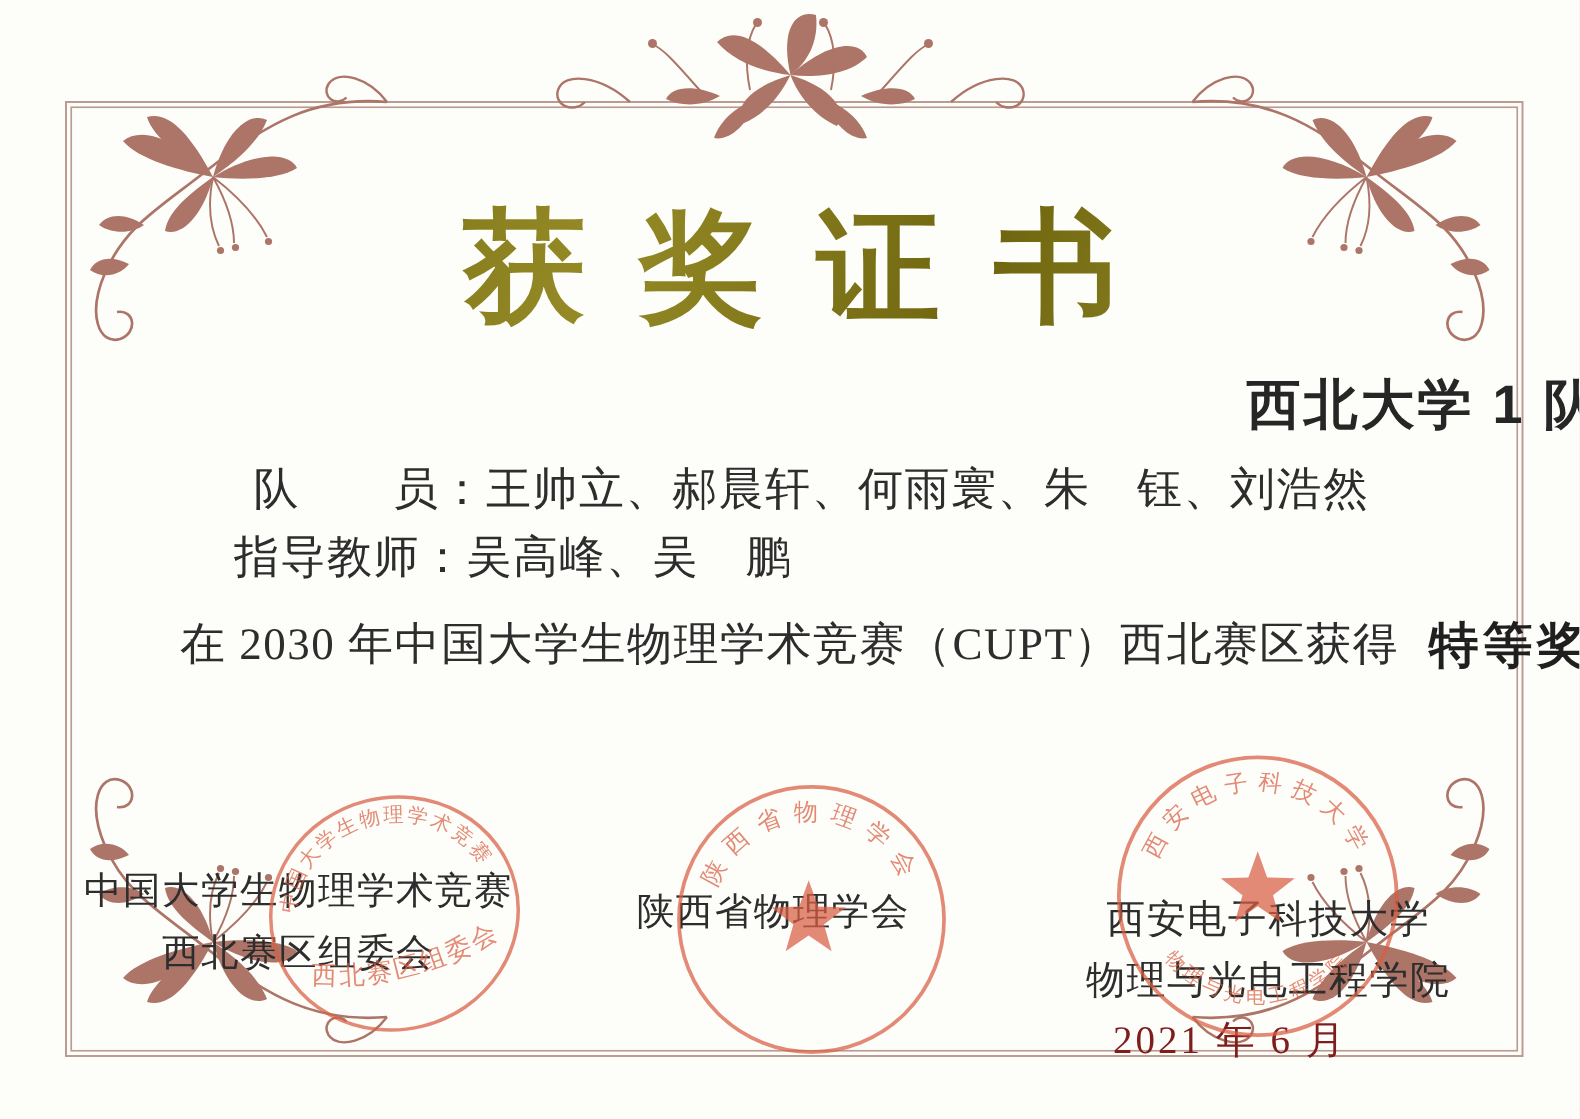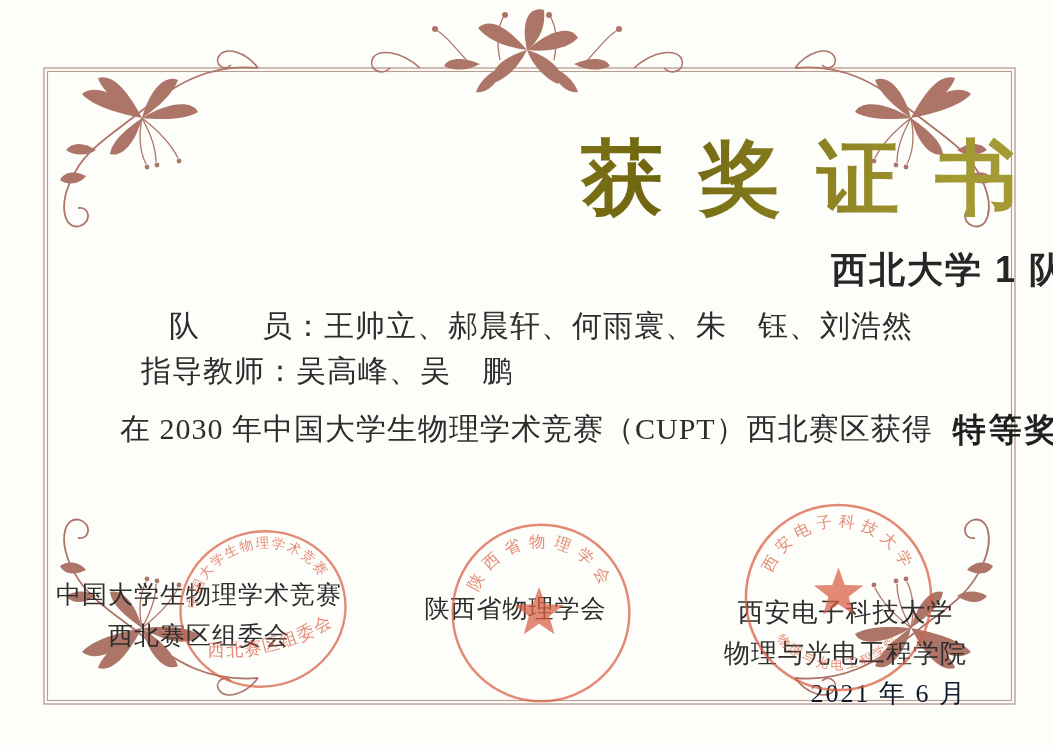--- a/index.html
+++ b/index.html
@@ -8,55 +8,55 @@
 
   .certificate {
     position:relative; width:1053px; height:746px;
     background:#fdfdfa; overflow:hidden;
   }
 
   svg.frame { position:absolute; inset:0; width:1053px; height:746px; pointer-events:none; }
 
   .title {
     position:absolute; top:124px; left:0; width:100%;
-    text-align:right; font-size:82px; font-weight:bold;
+    text-align:center; font-size:82px; font-weight:bold;
     letter-spacing:36px; padding-left:36px;
     background:linear-gradient(105deg,#6e6410 8%,#958a26 38%,#6f650f 62%,#a49a33 90%);
     -webkit-background-clip:text; background-clip:text;
     -webkit-text-fill-color:transparent; color:#84781d;
     font-family:"Liberation Serif", serif;
   }
 
   .team {
     position:absolute; top:246px; left:0; width:100%;
     text-align:right; font-size:36px; font-weight:bold; letter-spacing:2px;
     color:#262626; font-family:"Liberation Sans", sans-serif;
     padding-left:24px;
     margin-left:14px;
   }
 
   .line { position:absolute; color:#2d2d2d; font-size:30px; letter-spacing:1px; white-space:nowrap; }
   .members  { top:306px; left:152px;margin-left:17px; }
-  .advisors { top:351px; left:141px; }
+  .advisors { top:351px; left:156px; }
   .body1    { top:406px; left:120px; }
   .body2    { top:456px; left:150px; }
 
   .award {
     font-family:"Liberation Sans", sans-serif;
     font-weight:bold; font-size:33px; color:#1f1f1f;
     margin:0 10px 0 20px; letter-spacing:3px; position:relative; top:2px;
   }
 
   .sig { position:absolute; text-align:center; color:#2d2d2d; font-size:25px; letter-spacing:1px; }
   .sig .l { display:block; }
   .sig-left   { left:44px;  top:574px; width:310px; line-height:41px; }
   .sig-mid    { left:398px; top:588px; width:235px; line-height:41px; }
   .sig-right  { left:708px; top:592px; width:275px; font-size:26px; line-height:41px; }
-  .date       { position:absolute; left:742px; top:676px; width:225px; text-align:right;
-                font-size:26px; color:#0f172a; letter-spacing:2px; }
+  .date       { position:absolute; left:742px; top:676px; width:225px; text-align:left;
+                font-size:26px; color:#7f1d1d; letter-spacing:2px; }
 
   svg.stamp { position:absolute; opacity:0.72; pointer-events:none; }
   .stamp-left  { left:172px; top:519px; width:182px; height:180px; }
   .stamp-mid   { left:446px; top:518px; width:190px; height:190px; }
   .stamp-right { left:740px; top:499px; width:197px; height:197px; }
   svg.stamp text { font-family:"Liberation Serif", serif; fill:#d95f42; }
 </style>
 </head>
 <body>
 

